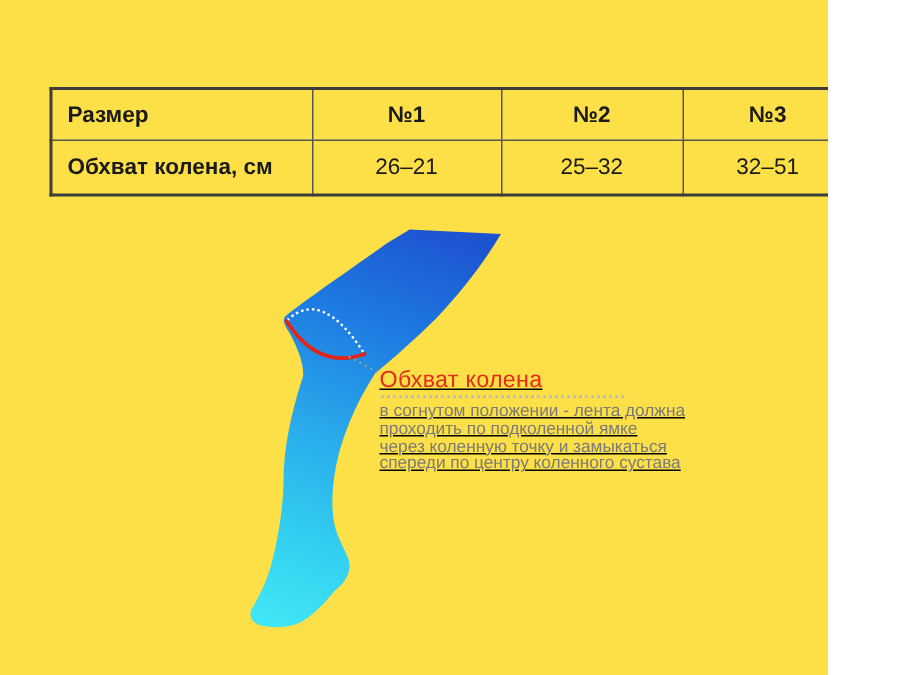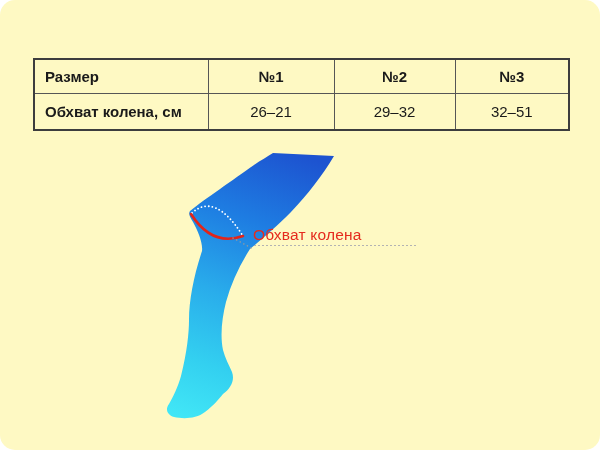--- a/index.html
+++ b/index.html
@@ -1,39 +1,38 @@
 <!DOCTYPE html>
 <html><head>
 <meta charset="utf-8">
 <style>
   html,body{margin:0;padding:0;background:#fff;}
   .canvas{
-    position:relative;width:600px;height:450px;background:#fef9c3;overflow:hidden;
+    position:relative;width:552px;height:450px;background:#fde047;overflow:hidden;
     font-family:"Liberation Sans", sans-serif;
-    border-radius:15px;
   }
   
   .size-table{
     position:absolute;left:33px;top:58px;width:535px;
     border-collapse:collapse;table-layout:fixed;
     border:2px solid #3d3d3d;
     color:#1a1a1a;font-size:15px;
   }
   .size-table td{
     border:1px solid #565656;
     text-align:center;vertical-align:middle;
     padding:0;overflow:hidden;white-space:nowrap;
   }
   .size-table tr.hdr td{height:33px;font-weight:bold;}
   .size-table tr.row td{height:35px;margin-left:16px;}
   .size-table td.lbl{text-align:left;padding-left:10px;font-weight:bold;}
   
   .leg-svg{position:absolute;left:0;top:0;}
   
-  .annotation{position:absolute;left:253px;top:227px;width:250px;}
+  .annotation{position:absolute;left:253px;top:246px;width:250px;text-decoration:underline;}
   .ann-title{color:#e52b1e;font-size:15.5px;line-height:16px;letter-spacing:0.2px;}
   .ann-dotline{
     width:164px;height:3px;margin-top:1px;
     background-image:radial-gradient(circle, #b3b3b3 0.8px, rgba(0,0,0,0) 1.1px);
     background-size:4px 3px;background-repeat:repeat-x;background-position:0 50%;
   }
   .ann-body{margin-top:3px;color:#7a7a7a;font-size:11.5px;line-height:11.8px;}
 </style>
 </head>
 <body>
@@ -50,21 +49,21 @@
     <tbody>
       <tr class="hdr">
         <td class="lbl">Размер</td>
         <td>№1</td>
         <td>№2</td>
         <td>№3</td>
       </tr>
       <tr class="row">
         <td class="lbl">Обхват колена, см</td>
         <td>26–21</td>
-        <td>29–32</td>
+        <td>25–32</td>
         <td>32–51</td>
       </tr>
     </tbody>
   </table>
 
   <svg class="leg-svg" width="600" height="450" viewBox="0 0 600 450" aria-hidden="true">
     <defs>
       <linearGradient id="legGrad" gradientUnits="userSpaceOnUse" x1="290" y1="150" x2="185" y2="418">
         <stop offset="0" stop-color="#1d53d0"></stop>
         <stop offset="0.28" stop-color="#1e7de2"></stop>
@@ -96,15 +95,21 @@
     <path d="M 192,213 Q 215,192 243,236" fill="none" stroke-width="1.8" stroke-linecap="round" stroke-dasharray="0.1 3.6" stroke="#ffffff"></path>
 
     <path d="M 191,214 Q 212,247 243,236" fill="none" stroke-width="2.6" stroke-linecap="round" stroke="#e1251b"></path>
 
     <line x1="233" y1="238" x2="253" y2="249" stroke-width="1.5" stroke-linecap="round" stroke-dasharray="0.1 4" stroke="#9a9a9a"></line>
   </svg>
 
   <div class="annotation">
     <div class="ann-title">Обхват колена</div>
     <div class="ann-dotline"></div>
+    <div class="ann-body">
+      <div>в согнутом положении - лента должна</div>
+      <div>проходить по подколенной ямке</div>
+      <div>через коленную точку и замыкаться</div>
+      <div>спереди по центру коленного сустава</div>
+    </div>
   </div>
 
 </div>
 
 </body></html>

